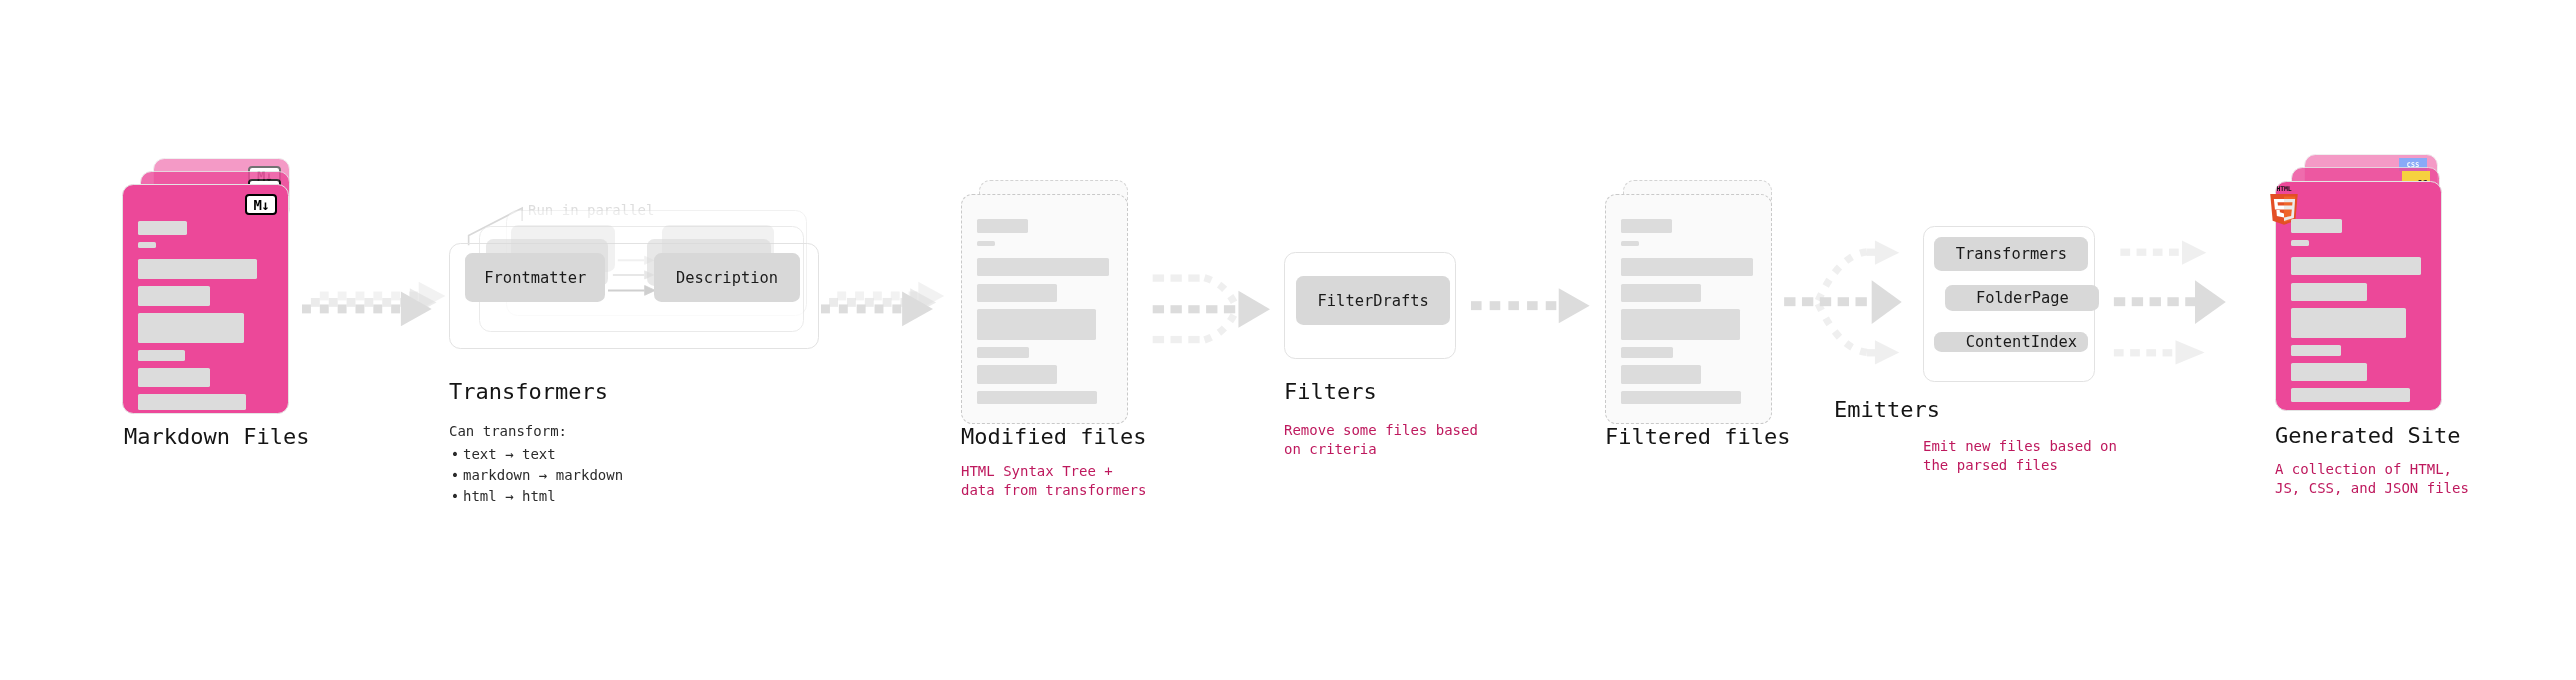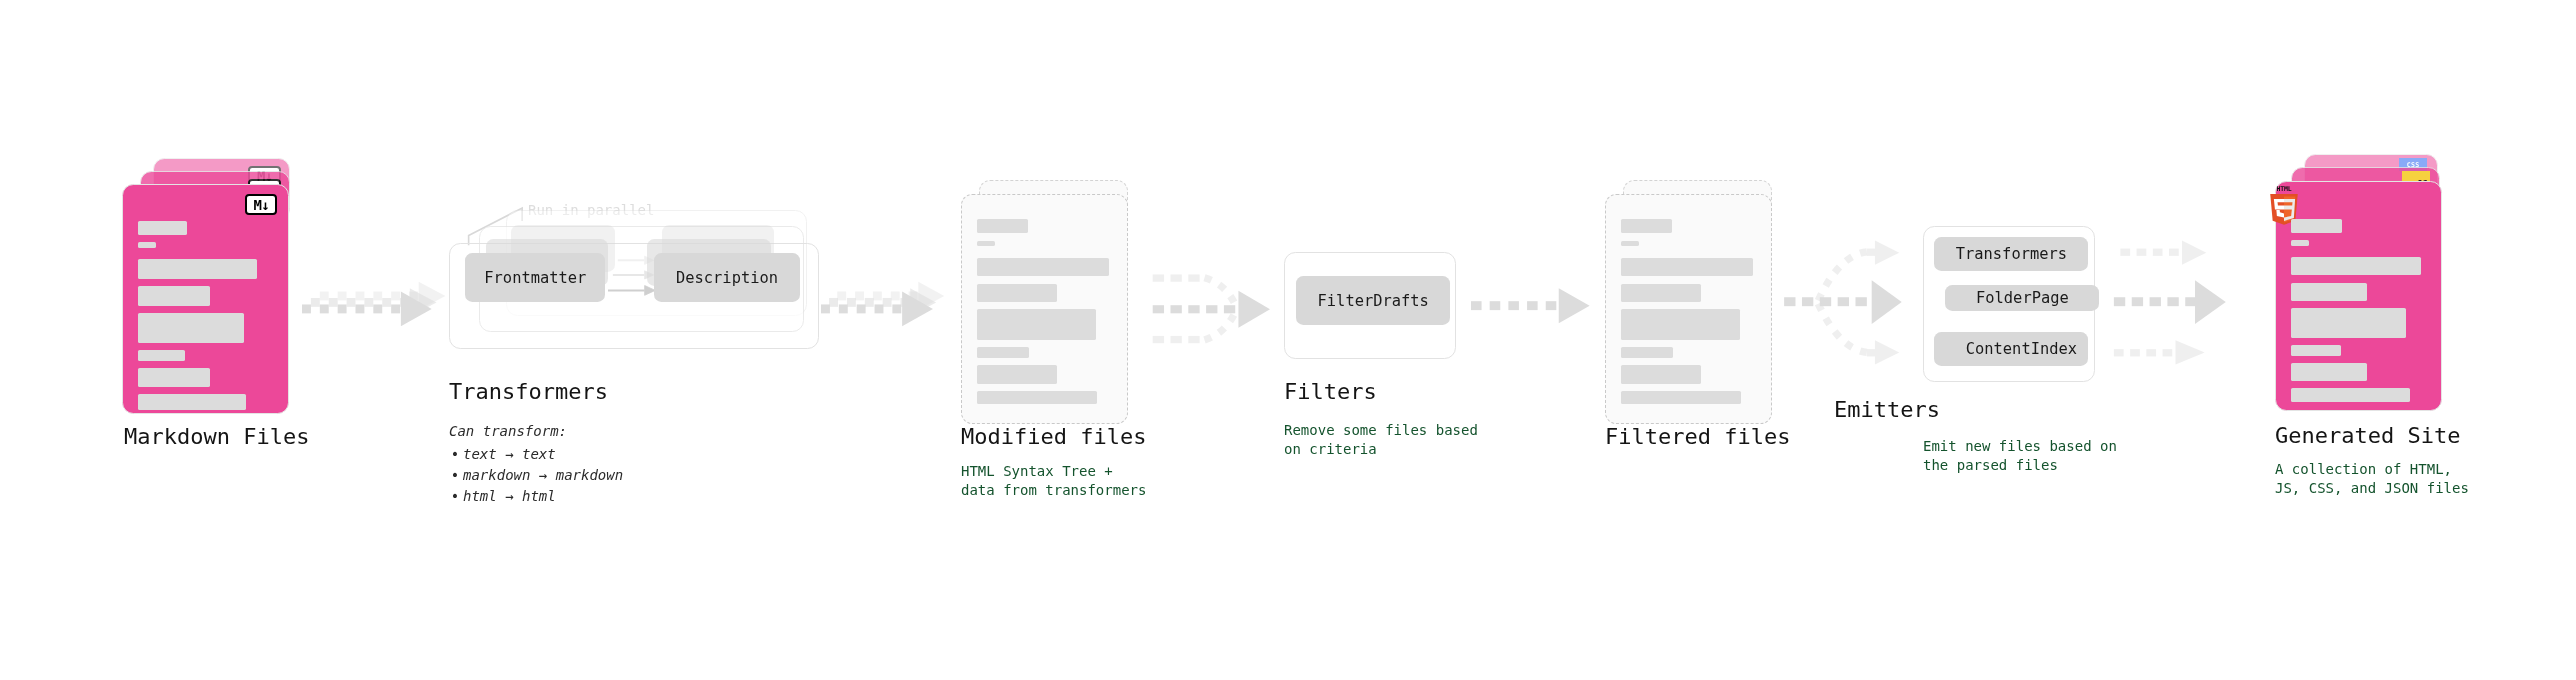--- a/index.html
+++ b/index.html
@@ -140,36 +140,35 @@
     position: absolute;
     font-size: 22px;
     color: #141414;
     white-space: nowrap;
     letter-spacing: 0px;
   }
   .stage-desc {
     position: absolute;
     font-size: 14px;
     line-height: 1.35;
-    color: #14532d;
+    color: #be185d;
     white-space: pre-line;
   }
   .parallel-label {
     position: absolute;
     font-size: 14px;
     color: #dddddd;
     white-space: nowrap;
   }
 
   .bullets {
     position: absolute;
     font-size: 14px;
     line-height: 1.5;
     color: #2b2b2b;
-    font-style: italic;
   }
   .bullets .b-head { margin-bottom: 1.6px; }
   .bullets ul {
     margin: 0;
     padding-left: 14px;
     list-style: none;
   }
   .bullets li::before {
     content: "\2022";
     display: inline-block;
@@ -442,21 +441,21 @@
           <polygon points="122,131 122,161 152,146"></polygon>
         </g>
       </g>
     </svg>
   </div>
 
   <div class="stage" style="left:1923px; top:226px;">
     <div class="groupbox" style="left:0px; top:0px; width:172px; height:156px;"></div>
     <div class="chip" style="left:11.4px; top:11.4px; width:154px; height:34px;">Transformers</div>
     <div class="chip" style="left:11.4px; top:59px; width:154px; height:26px;margin-left:11px;">FolderPage</div>
-    <div class="chip" style="left:11.4px; top:106px; width:154px; height:34px;padding-left:20px;">ContentIndex</div>
+    <div class="chip" style="left:11.4px; top:106px; width:154px; height:20px;padding-left:20px;">ContentIndex</div>
   </div>
   <div class="stage-title" style="left:1834px; top:397px;">Emitters</div>
   <div class="stage-desc" style="left:1923px; top:437px;">Emit new files based on
 the parsed files</div>
 
   <div class="conn" style="left:2109px; top:234px;">
     <svg width="146" height="150" viewBox="0 0 180 185">
       <g fill="#dcdcdc">
         <g opacity="0.45">
           <rect x="14" y="18" width="12" height="9"></rect>

